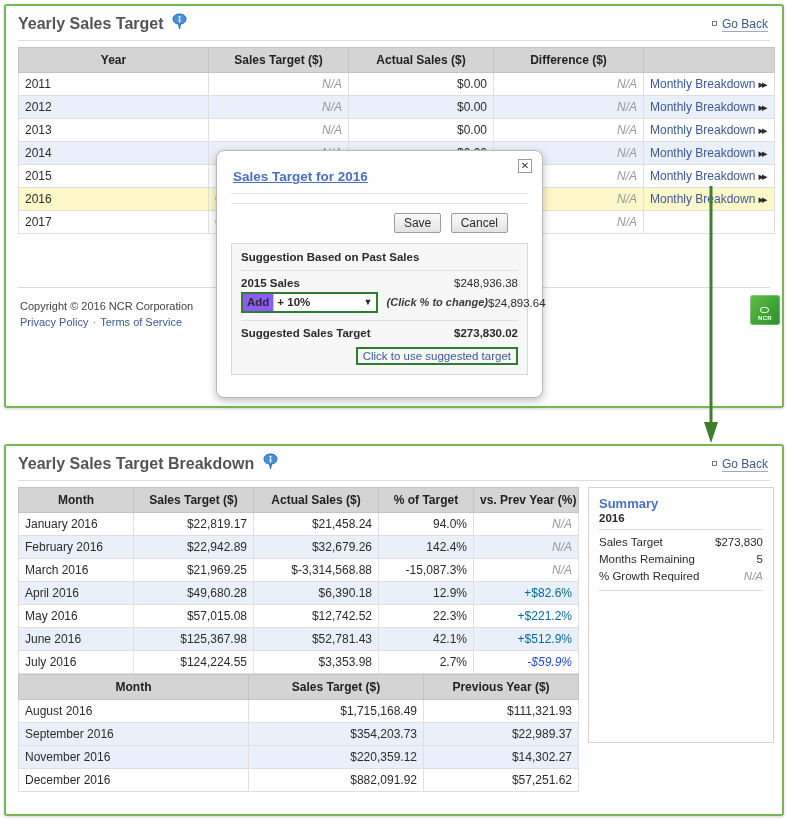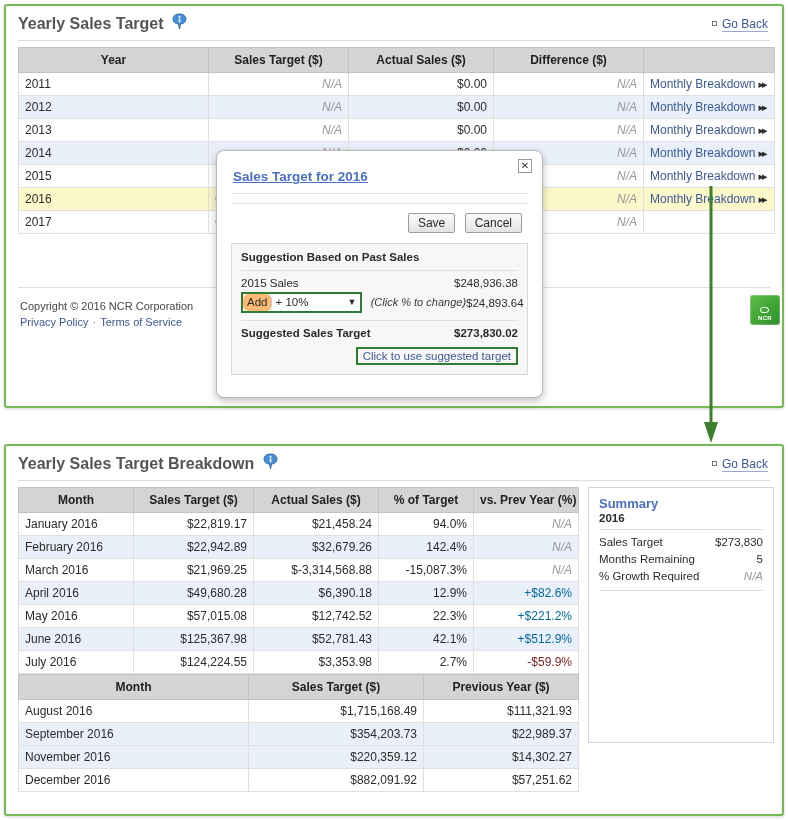--- a/index.html
+++ b/index.html
@@ -89,21 +89,21 @@
     color: #2b2b2b;
     background: #ffffff;
   }
   table.grid tr.alt td { background: #eaf0f9; }
   table.grid tr.hl td { background: #fdf8ca; }
   td.num { text-align: right; }
   td.left { text-align: left; }
   .na { color: #999999; font-style: italic; }
   .lnk { color: #3b5998; text-decoration: none; }
   .pos { color: #0369a1; }
-  .neg { color: #7f1d1d; }
+  .neg { color: #1d4ed8; font-style: italic; }
   .cellclip { overflow: hidden; white-space: nowrap; display: block; }
   .mb-arrows { letter-spacing: -2px; margin-left: 3px; font-size: 11px; }
 
   
   #top-table-wrap { position: absolute; left: 12px; top: 41px; width: 756px; }
   #top-table { table-layout: fixed; }
 
   
   .footer-sep { position: absolute; left: 12px; right: 12px; top: 281px; border-top: 1px solid #dddddd; }
   .copyright { position: absolute; left: 14px; top: 292px; font-size: 11px; color: #444444; line-height: 16px; }
@@ -155,42 +155,42 @@
     margin: 8px 0 0 2px;
     text-decoration: underline;
   }
   .modal-rule { border-top: 1px solid #e2e2e2; margin: 9px 0 9px 0; }
   .modal-row { display: flex; align-items: center; margin-left: 2px; }
   .modal-row label { font-size: 12px; color: #333; margin-right: 6px; }
   .modal-input {
     width: 147px; height: 19px;
     border: 1px solid #a9a9a9; background: #fff;
   }
-  .btn-row { text-align: right; margin: 2px 6px 0 0; }
+  .btn-row { text-align: right; margin: 2px 20px 0 0; }
   .btn {
     display: inline-block;
     min-width: 46px;
     padding: 2px 9px;
     font-size: 12px;
     color: #2b2b2b;
     border: 1px solid #9d9d9d;
     border-radius: 2px;
     background: linear-gradient(#fbfbfb, #e3e3e3);
     margin-left: 6px;
   }
   .sugg-box { border: 1px solid #d8d8d8; background: #f7f7f7; margin-top: 10px; padding: 7px 9px 9px 9px; }
   .sugg-title { font-weight: bold; font-size: 11.5px; color: #2b2b2b; }
   .sugg-rule { border-top: 1px solid #e0e0e0; margin: 7px 0 6px 0; }
   .sugg-line { display: flex; align-items: center; font-size: 11.5px; color: #2b2b2b; margin: 3px 0; }
-  .sugg-line .lbl { flex: 1; white-space: nowrap; }
+  .sugg-line .lbl { flex: 1; white-space: nowrap; font-weight: bold; }
   .sugg-line .val { text-align: right; white-space: nowrap; }
   .hl-green { border: 2px solid #2f7d32; display: inline-flex; align-items: center; }
-  .add-lbl { font-size: 11.5px; padding: 0 4px; background: #fdba74; border-right: 1px solid #c9c9c9; line-height: 17px; border-radius: 6px; }
+  .add-lbl { font-size: 11.5px; padding: 0 4px; background: #8b5cf6; border-right: 1px solid #c9c9c9; line-height: 17px; }
   .pct-select {
-    width: 88px; height: 17px;
+    width: 102px; height: 17px;
     background: #ffffff;
     font-size: 11.5px;
     padding: 0 3px;
     position: relative;
     line-height: 17px;
   }
   .pct-select .caret { position: absolute; right: 4px; top: 0; font-size: 9px; }
   .click-note { font-style: italic; font-size: 11px; color: #3a3a3a; margin-left: 5px; white-space: nowrap; }
   .sugg-total .lbl, .sugg-total .val { font-weight: bold; }
   .use-sugg {

